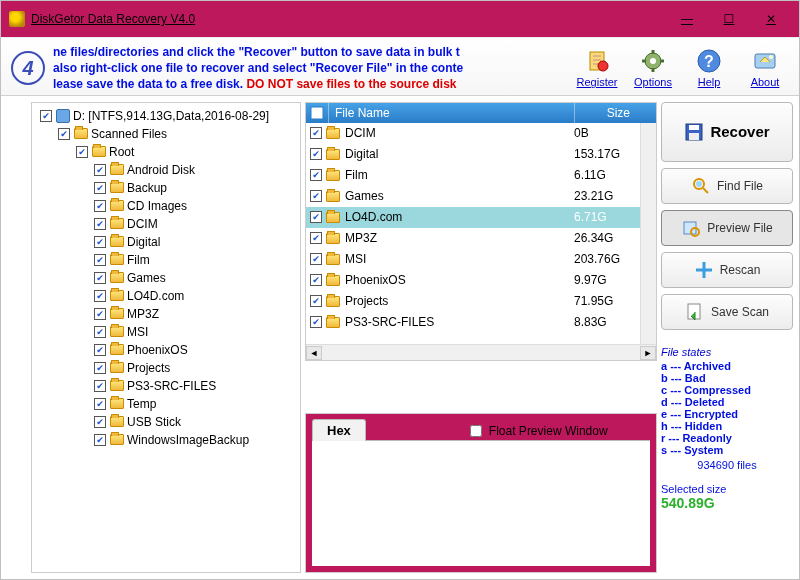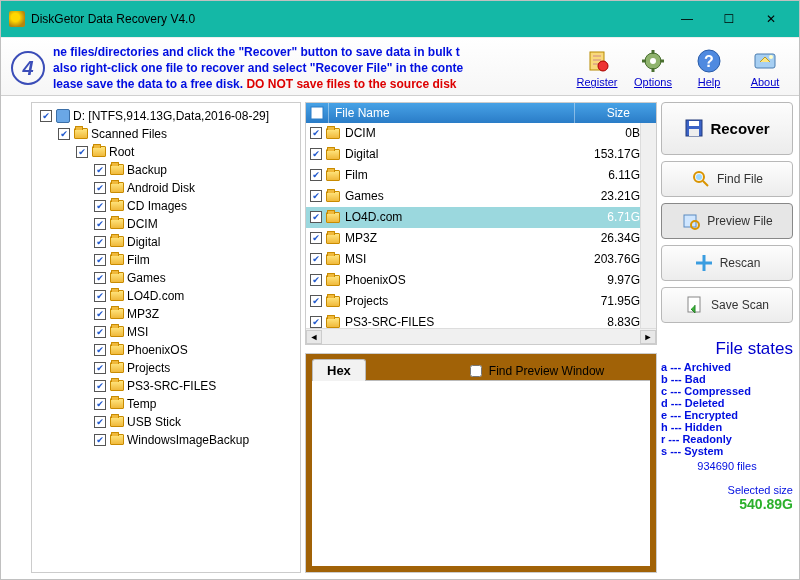--- a/index.html
+++ b/index.html
@@ -1,18 +1,18 @@
 <!DOCTYPE html>
 <html><head>
 <meta charset="utf-8">
 <style>
 * { box-sizing: border-box; font-family: "Segoe UI", Tahoma, sans-serif; }
 body { margin: 0; padding: 0; background: #fff; }
 .window { width: 800px; height: 580px; border: 1px solid #c0c0c0; background: #fff; display: flex; flex-direction: column; }
-.titlebar { height: 30px; background: #14b8a6; display: flex; align-items: center; padding: 18px 8px; border-bottom: 1px solid #eee; }
+.titlebar { height: 30px; background: #be185d; display: flex; align-items: center; padding: 18px 8px; border-bottom: 1px solid #eee; text-decoration: underline; }
 .titlebar-icon { width: 16px; height: 16px; background: radial-gradient(circle at 40% 40%, #ffd700 30%, #b8860b 70%); border-radius: 2px; margin-right: 6px; }
 .titlebar-text { font-size: 12px; flex: 1; }
 .win-btns { display: flex; gap: 2px; }
 .win-btn { width: 40px; height: 28px; display: flex; align-items: center; justify-content: center; font-size: 12px; cursor: pointer; }
 .toolbar-row { display: flex; align-items: center; padding: 6px 10px 2px 10px; gap: 8px; border-bottom: 1px solid #d0d0d0; background: linear-gradient(#fff, #f6f6f6); }
 .step-badge { width: 34px; height: 34px; border: 2px solid #3b4db8; border-radius: 50%; display: flex; align-items: center; justify-content: center; font-weight: bold; font-size: 20px; color: #3b4db8; font-style: italic; }
 .hint-text { color: #000ee0; font-size: 12px; font-weight: bold; line-height: 1.35; flex: 1; }
 .hint-text .nob { color: #000ee0; }
 .hint-text .red { color: #d00; }
 .toolbar-buttons { display: flex; gap: 8px; margin-left: auto; }
@@ -20,53 +20,53 @@
 .tb-icon { width: 26px; height: 26px; margin-bottom: 2px; border-radius: 3px; }
 .content { flex: 1; display: flex; padding: 6px; gap: 4px; min-height: 0; }
 .tree-panel { width: 270px; background: #fff; border: 1px solid #ccc; overflow-y: auto; font-size: 12px; padding: 4px 6px; margin-left: 24px; }
 .tree-node { display: flex; align-items: center; height: 18px; white-space: nowrap; }
 .tree-lines { color: #aaa; font-family: monospace; font-size: 11px; }
 .tree-cb { width: 12px; height: 12px; border: 1px solid #555; margin: 0 2px; display: inline-flex; align-items: center; justify-content: center; font-size: 10px; color: #1f57cc; background: #fff; cursor: pointer; }
 .tree-cb.checked::after { content: "✔"; font-size: 9px; }
 .folder-ic { width: 14px; height: 11px; background: linear-gradient(#ffe680, #f0b93b); border: 1px solid #c98b00; border-radius: 1px; margin: 0 3px 0 2px; display: inline-block; position: relative; }
 .folder-ic::before { content: ""; position: absolute; top: -3px; left: 0; width: 6px; height: 3px; background: #f0b93b; border: 1px solid #c98b00; border-bottom: none; border-radius: 1px 1px 0 0; }
 .drive-ic { width: 14px; height: 14px; background: #6aa7e6; border: 1px solid #3b6fa8; border-radius: 2px; margin: 0 3px 0 2px; }
-.mid-panel { flex: 1; display: flex; flex-direction: column; gap: 8px; min-width: 0; }
+.mid-panel { flex: 1; display: flex; flex-direction: column; gap: 20px; min-width: 0; }
 .file-list { flex: 1; border: 1px solid #ccc; display: flex; flex-direction: column; min-height: 0; }
 .fl-header { display: flex; background: linear-gradient(#47a2e6, #2a7cc7); color: #fff; font-size: 12px; height: 20px; align-items: stretch; }
 .fl-h-icon { width: 22px; display: flex; align-items: center; justify-content: center; }
 .fl-h-name { flex: 1; display: flex; align-items: center; padding-left: 6px; border-left: 1px solid rgba(255,255,255,0.4); }
 .fl-h-size { width: 66px; display: flex; align-items: center; justify-content: flex-end; padding-right: 10px; border-left: 1px solid rgba(255,255,255,0.4); margin-left: 20px; }
 .fl-body { flex: 1; overflow-y: auto; background: #fff; }
 .fl-row { display: flex; align-items: center; font-size: 12px; height: 21px; padding-left: 2px; }
 .fl-row.sel { background: #9bd8de; }
 .fl-row .tree-cb { margin-left: 2px; }
 .fl-row .folder-ic { flex-shrink: 0; }
 .fl-row .fn { flex: 1; padding-left: 2px; }
-.fl-row .fsz { width: 66px; text-align: right; }
+.fl-row .fsz { width: 66px; }
 .fl-row.sel .fsz { color: #fff; }
 .hscroll { height: 16px; background: #f0f0f0; border-top: 1px solid #ddd; display: flex; align-items: center; }
 .hscroll .ar { width: 16px; height: 14px; background: #e8e8e8; border: 1px solid #ccc; font-size: 9px; display: flex; align-items: center; justify-content: center; cursor: pointer; }
 .vscroll { width: 16px; background: #f0f0f0; border-left: 1px solid #ddd; }
-.preview-panel { height: 220px; border: 1px solid #ccc; background: #a16207; display: flex; flex-direction: column; }
+.preview-panel { height: 160px; border: 1px solid #ccc; background: #be185d; display: flex; flex-direction: column; margin-top: 32px; }
 .preview-top { display: flex; align-items: flex-end; padding: 4px 6px 0 6px; gap: 20px; }
 .hex-tab { background: #f2f2f2; border: 1px solid #bbb; border-bottom: none; border-radius: 3px 3px 0 0; padding: 3px 14px; font-size: 13px; font-weight: bold; position: relative; top: 1px; }
 .float-cb { font-size: 12px; display: flex; align-items: center; gap: 4px; margin-left: 80px; }
 .float-cb input { width: 12px; height: 12px; }
 .preview-body { flex: 1; border-top: 1px solid #bbb; margin: 0 6px 6px 6px; background: #fff; }
 .right-panel { width: 132px; display: flex; flex-direction: column; gap: 6px; }
 .rp-btn { height: 36px; background: linear-gradient(#fdfdfd, #ececec); border: 1px solid #b8b8b8; border-radius: 4px; display: flex; align-items: center; justify-content: center; gap: 6px; font-size: 12px; cursor: pointer; color: #333; }
-.rp-btn.big { height: 53px; font-size: 15px; font-weight: bold; color: #000; }
+.rp-btn.big { height: 60px; font-size: 15px; font-weight: bold; color: #000; }
 .rp-btn.pressed { background: #e6e6e6; border-color: #888; }
 .rp-ic { width: 20px; height: 20px; display: inline-block; }
 .file-states { margin-top: 10px; font-size: 11px; color: #000ee0; }
-.file-states .hdr { text-align: right; color: #0000cc; font-size: 17px; margin-bottom: 2px; }
+.file-states .hdr { text-align: left; color: #0000cc; font-size: 11px; margin-bottom: 2px; font-style: italic; }
 .file-states .row { font-weight: bold; }
 .file-states .count { text-align: center; font-weight: normal; margin-top: 3px; }
-.sel-size { margin-top: 6px; font-size: 11px; color: #000ee0; text-align: right; }
+.sel-size { margin-top: 6px; font-size: 11px; color: #000ee0; text-align: left; }
 .sel-size .val { color: #2bb02b; font-weight: bold; font-size: 14px; display: block; }
 svg { display: block; }
 </style>
 </head>
 <body>
 
 <div class="window">
   <div class="titlebar">
     <div class="titlebar-icon"></div>
     <div class="titlebar-text">DiskGetor Data Recovery  V4.0</div>
@@ -149,27 +149,27 @@
         <div class="tree-node">
           <span class="tree-lines" style="display: inline-block; width: 36px;"></span>
           <span class="tree-cb checked"></span>
           <span class="folder-ic"></span>
           <span>Root</span>
         </div>
         <div class="tree-node">
           <span class="tree-lines" style="display: inline-block; width: 54px;"></span>
           <span class="tree-cb checked"></span>
           <span class="folder-ic"></span>
+          <span>Android Disk</span>
+        </div>
+        <div class="tree-node">
+          <span class="tree-lines" style="display: inline-block; width: 54px;"></span>
+          <span class="tree-cb checked"></span>
+          <span class="folder-ic"></span>
           <span>Backup</span>
-        </div>
-        <div class="tree-node">
-          <span class="tree-lines" style="display: inline-block; width: 54px;"></span>
-          <span class="tree-cb checked"></span>
-          <span class="folder-ic"></span>
-          <span>Android Disk</span>
         </div>
         <div class="tree-node">
           <span class="tree-lines" style="display: inline-block; width: 54px;"></span>
           <span class="tree-cb checked"></span>
           <span class="folder-ic"></span>
           <span>CD Images</span>
         </div>
         <div class="tree-node">
           <span class="tree-lines" style="display: inline-block; width: 54px;"></span>
           <span class="tree-cb checked"></span>
@@ -332,21 +332,21 @@
           <div style="flex:1"></div>
           <div class="ar">►</div>
         </div>
       </div>
 
       <div class="preview-panel">
         <div class="preview-top">
           <div class="hex-tab">Hex</div>
           <label class="float-cb">
             <input type="checkbox" style="">
-            <span>Find Preview Window</span>
+            <span>Float Preview Window</span>
           </label>
         </div>
         <div class="preview-body"></div>
       </div>
     </div>
 
     <div class="right-panel">
       <div class="rp-btn big">
         <span class="rp-ic">
             <svg width="20" height="20">

